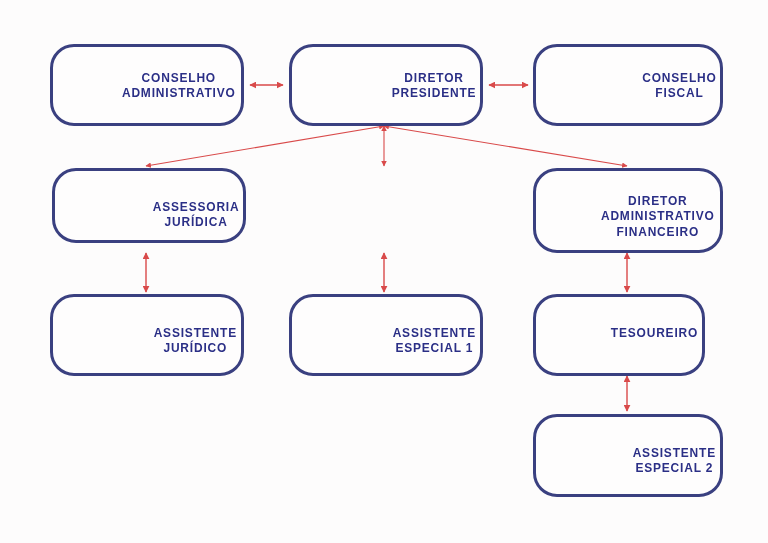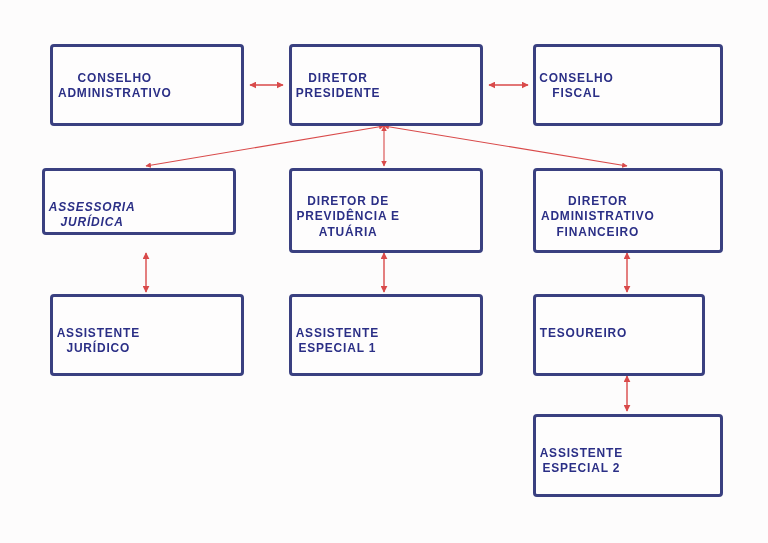--- a/index.html
+++ b/index.html
@@ -26,23 +26,23 @@
     top: 0;
     width: 768px;
     height: 543px;
     pointer-events: none;
   }
   .node {
     position: absolute;
     box-sizing: border-box;
     background: #fefdfd;
     border: 3px solid #3a4080;
-    border-radius: 4px;
+    border-radius: 24px;
     display: flex;
-    justify-content: flex-start;
+    justify-content: flex-end;
     z-index: 2;
   }
   .node .node-label {
     color: #2b2f86;
     font-family: "Liberation Sans", sans-serif;
     font-weight: bold;
     font-size: 13px;
     line-height: 1.18;
     letter-spacing: 0.9px;
     text-align: center;
@@ -94,30 +94,25 @@
   <div class="node v-center" style="left:289px; top:44px; width:194px; height:82px;">
     <span class="node-label">DIRETOR
 PRESIDENTE</span>
   </div>
 
   <div class="node v-center" style="left:533px; top:44px; width:190px; height:82px;">
     <span class="node-label">CONSELHO
 FISCAL</span>
   </div>
 
-  <div class="node v-mid-upper" style="left:42px; top:168px; width:194px; height:67px;font-style:italic;">
+  <div class="node v-mid-upper" style="left:52px; top:168px; width:194px; height:75px;">
     <span class="node-label">ASSESSORIA
 JURÍDICA</span>
   </div>
 
-  <div class="node v-upper" style="left:289px; top:168px; width:194px; height:85px;">
-    <span class="node-label">DIRETOR DE
-PREVIDÊNCIA E
-ATUÁRIA</span>
-  </div>
 
   <div class="node v-upper" style="left:533px; top:168px; width:190px; height:85px;">
     <span class="node-label">DIRETOR
 ADMINISTRATIVO
 FINANCEIRO</span>
   </div>
 
   <div class="node v-mid-upper" style="left:50px; top:294px; width:194px; height:82px;">
     <span class="node-label">ASSISTENTE
 JURÍDICO</span>

